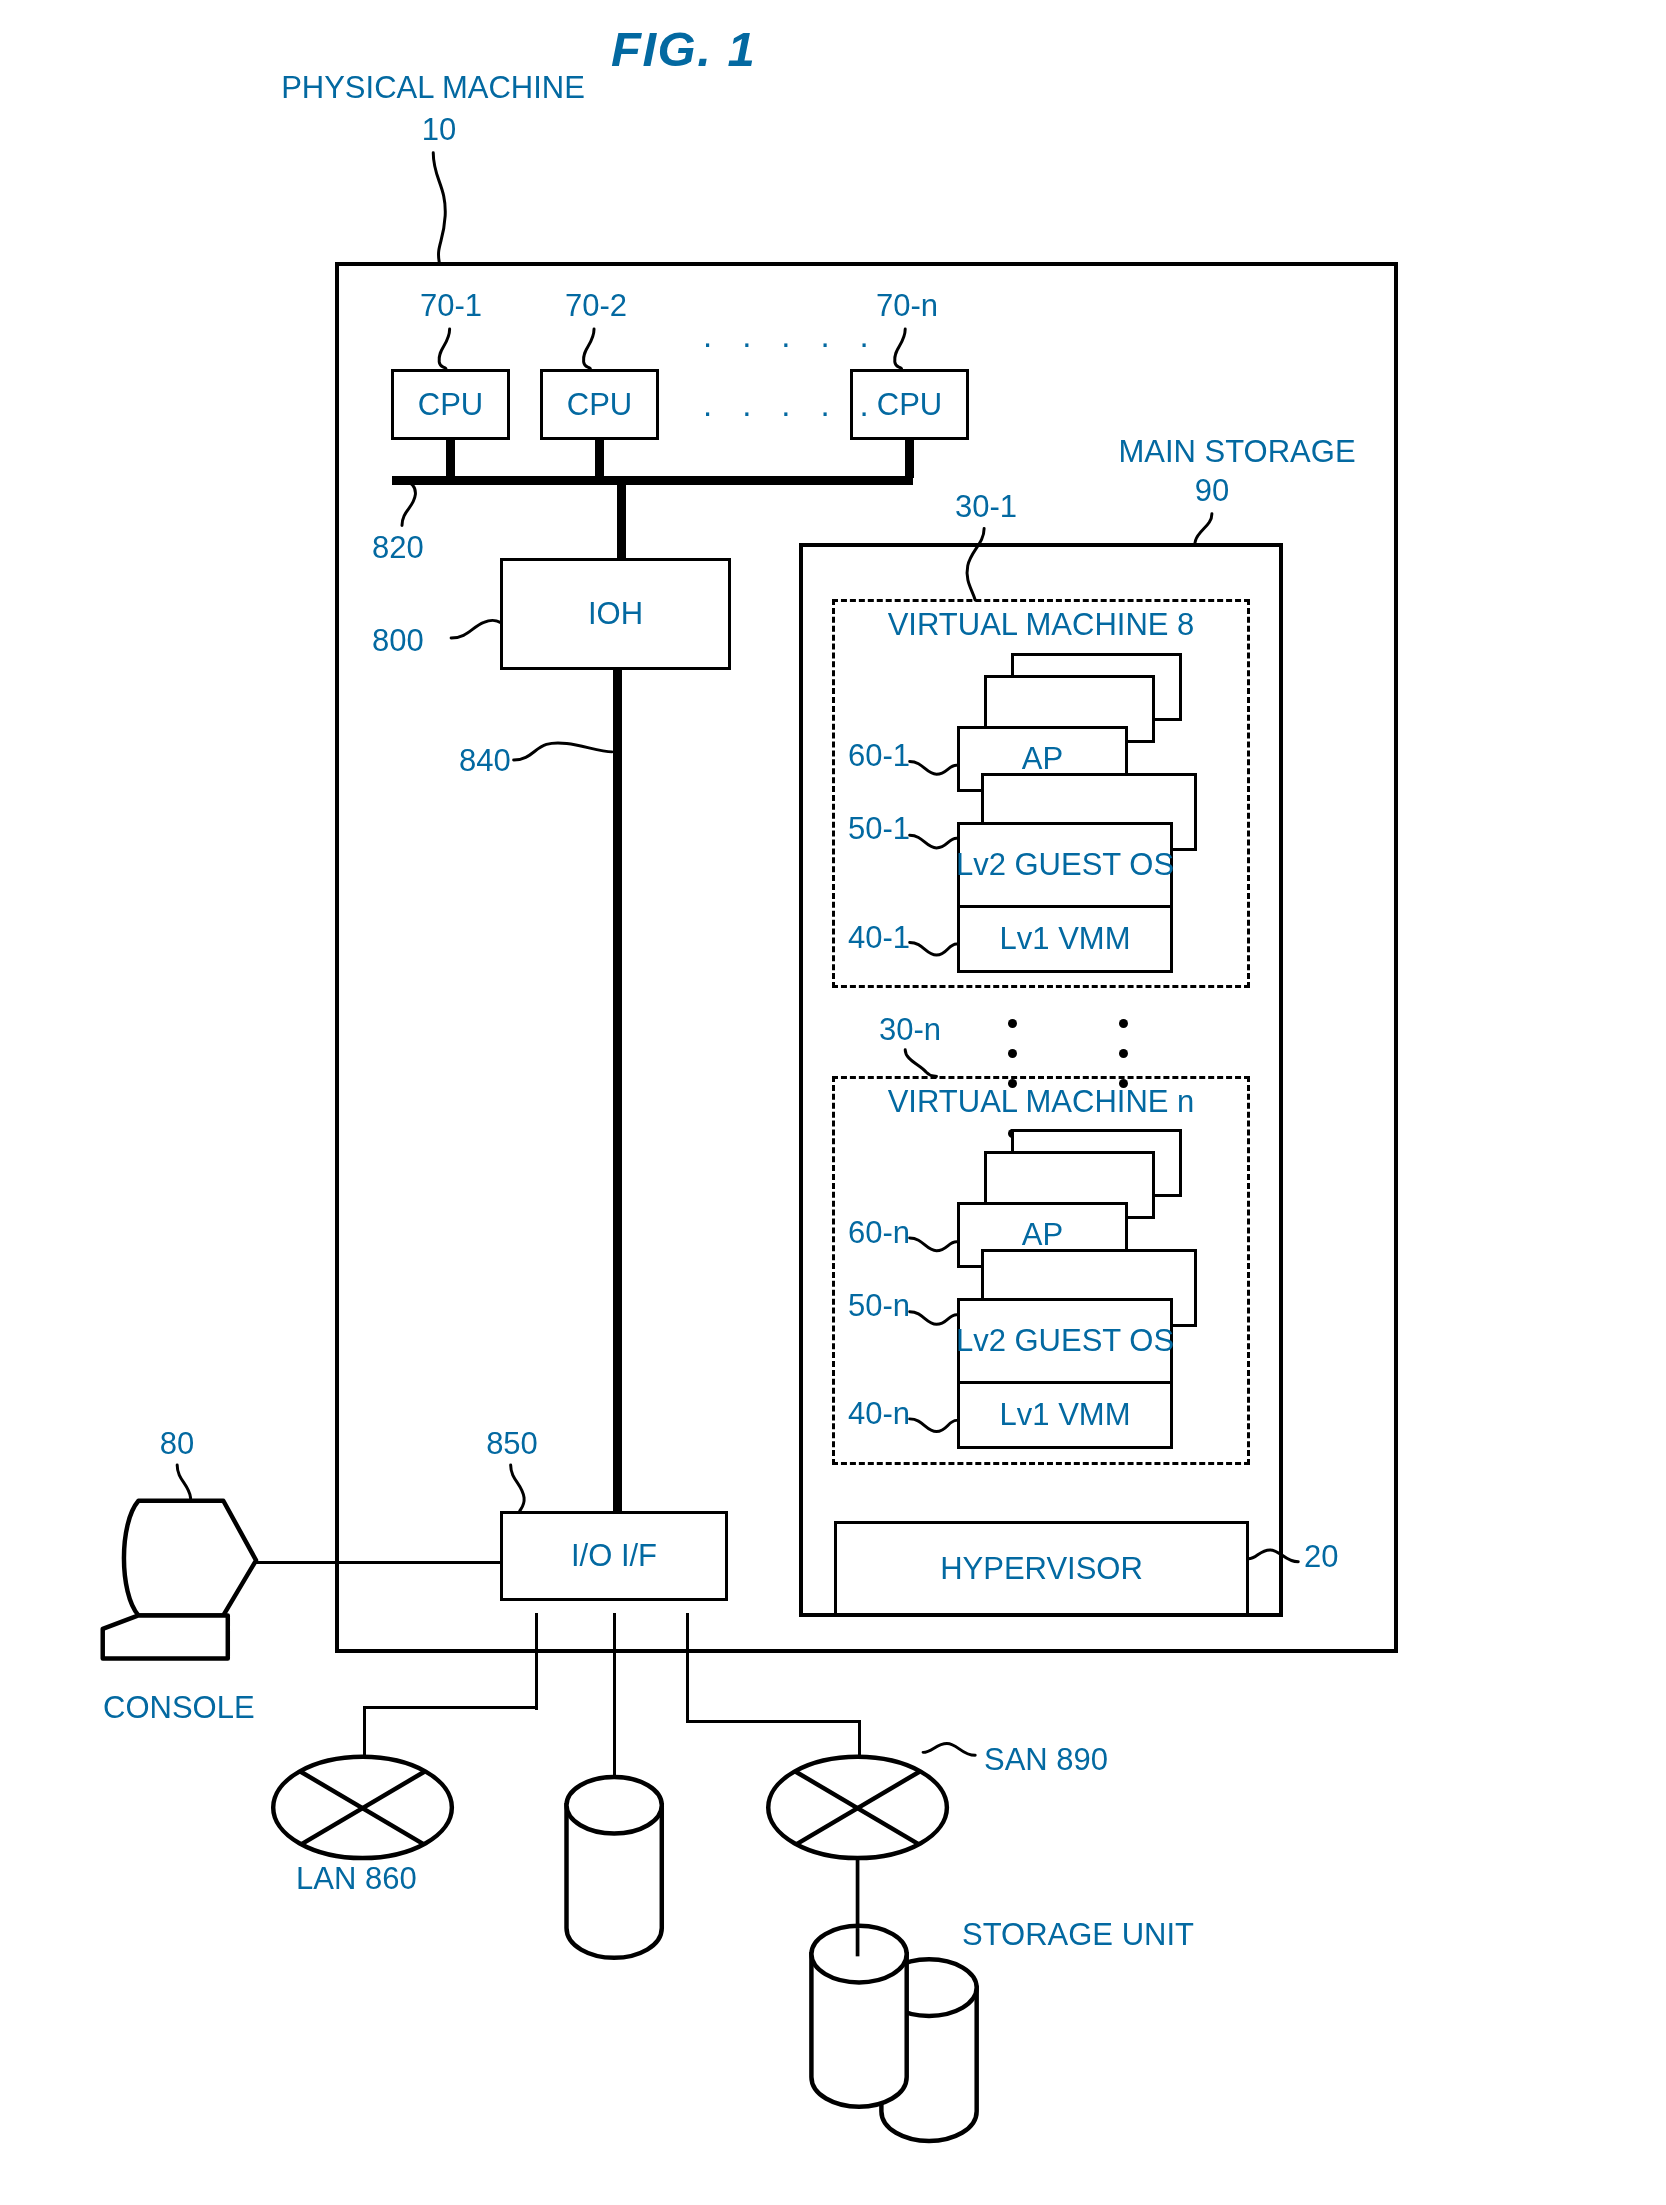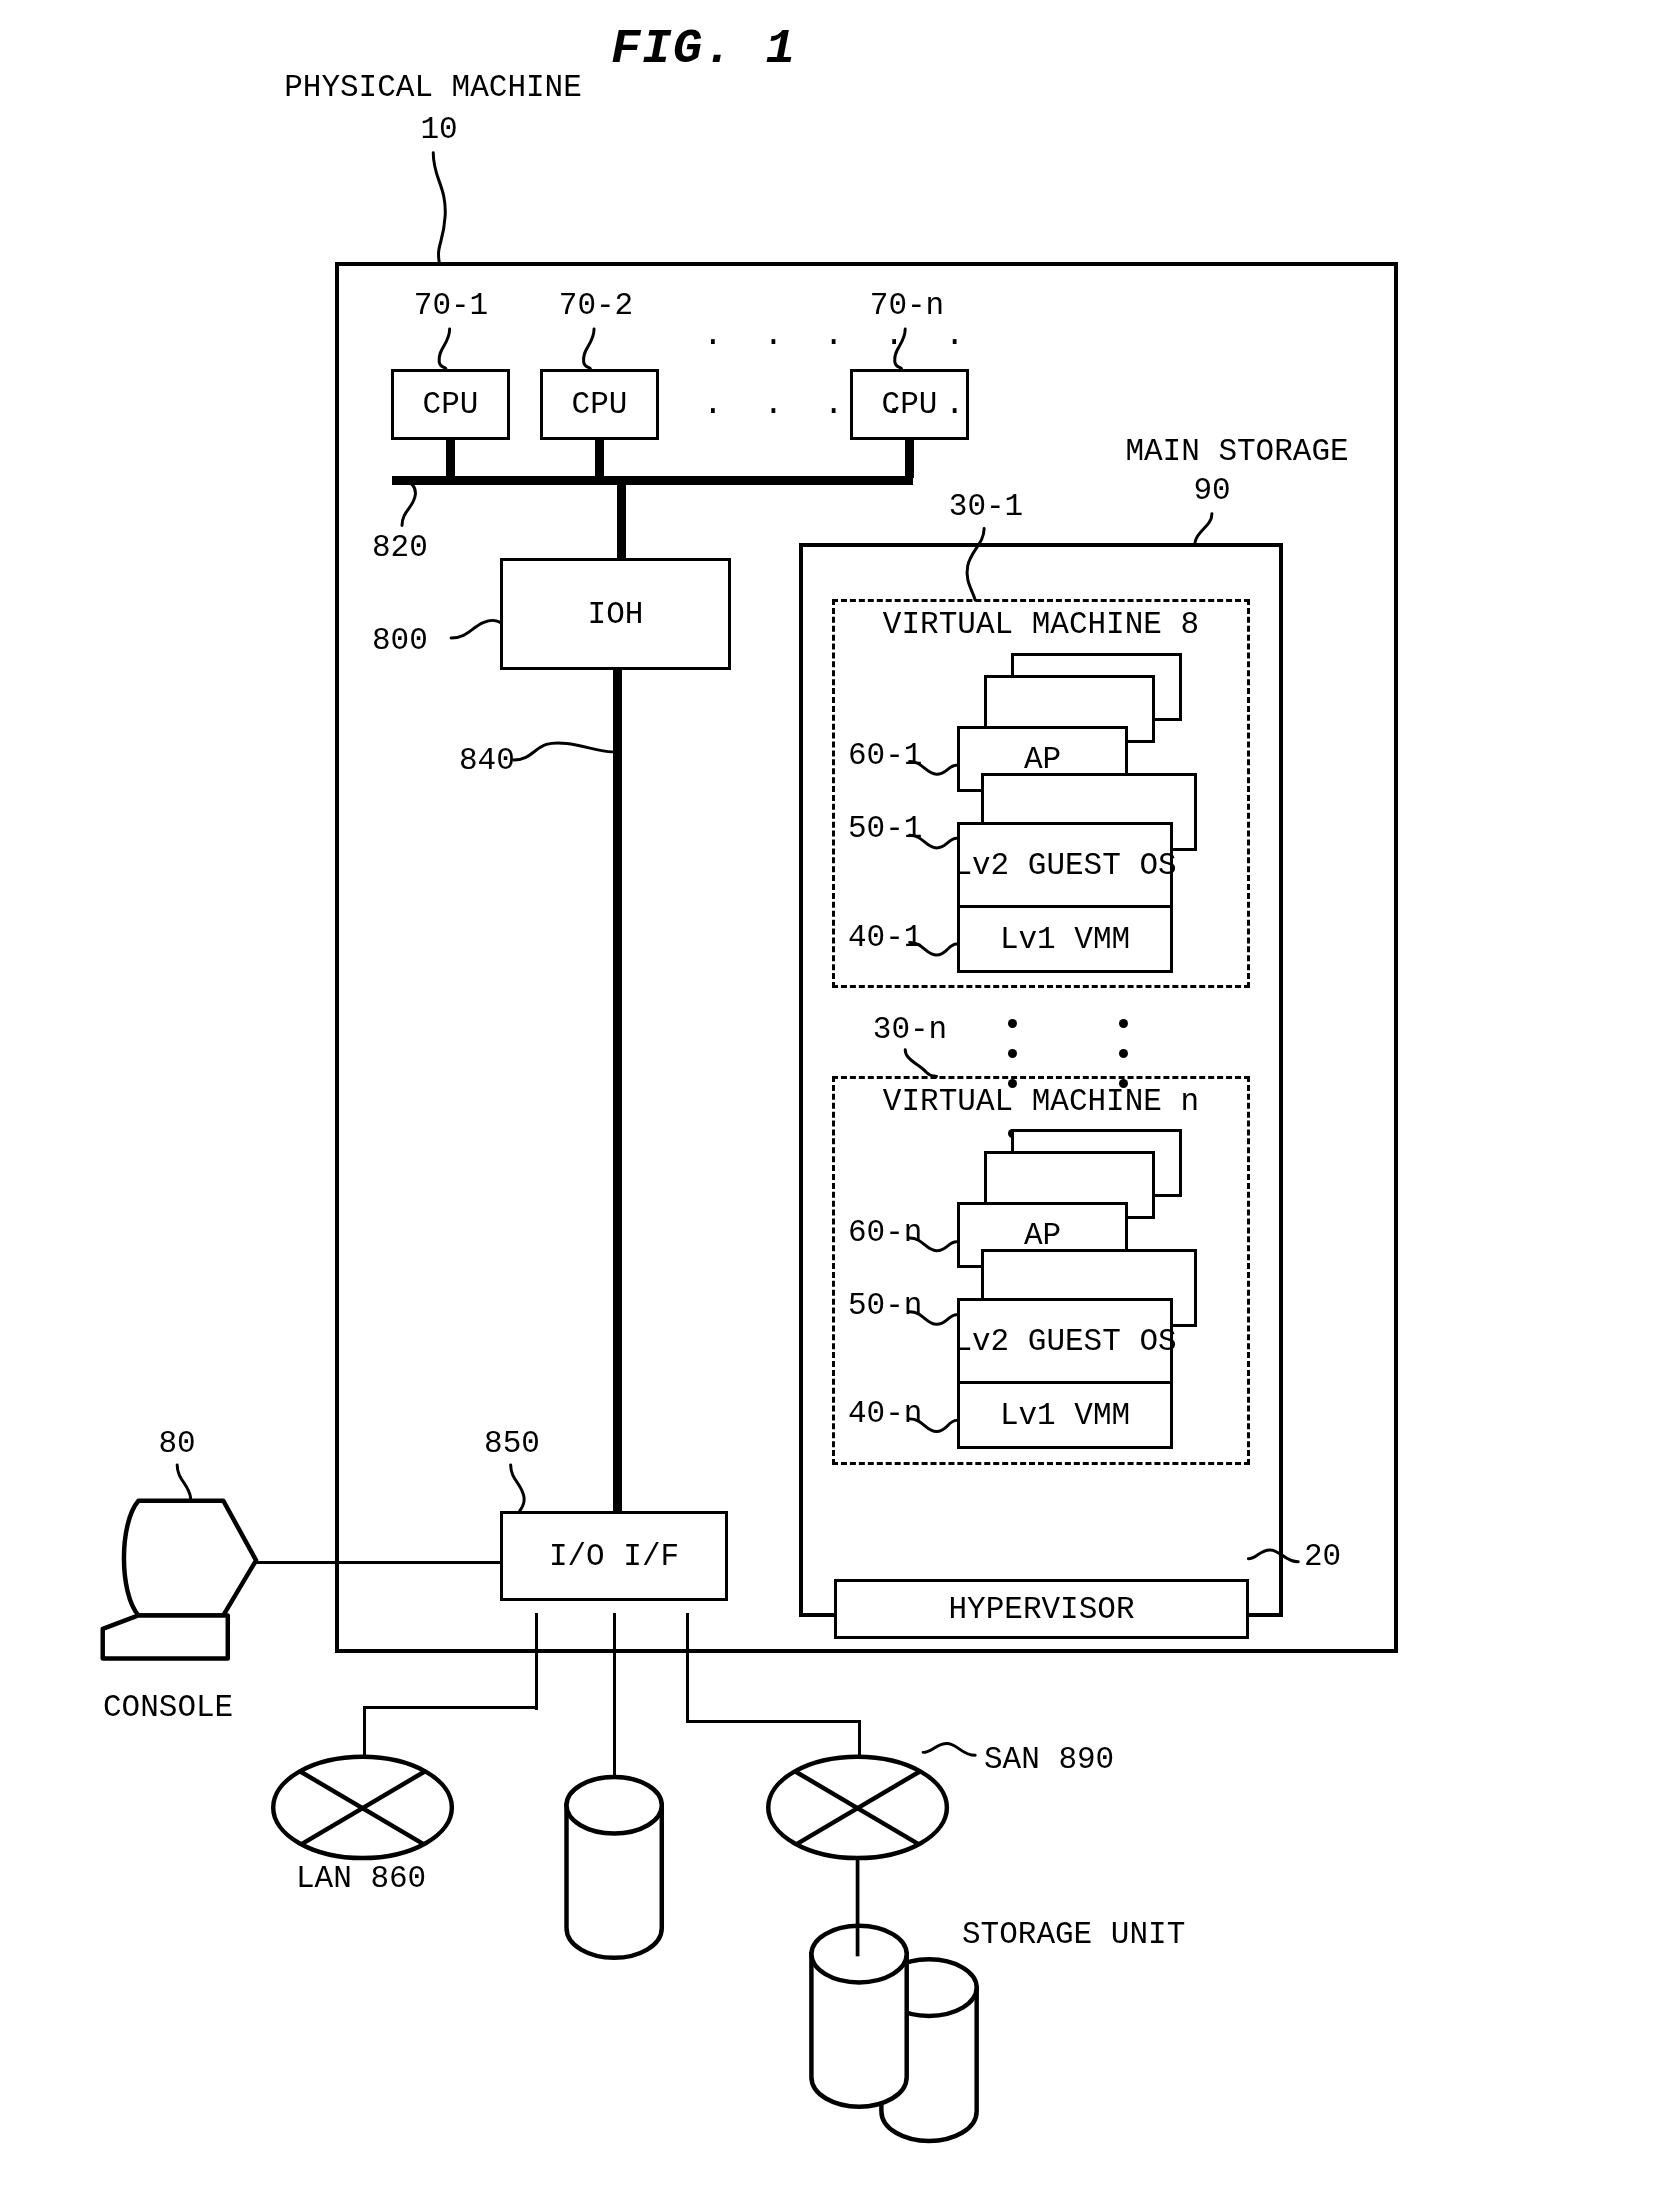--- a/index.html
+++ b/index.html
@@ -5,22 +5,22 @@
   html, body {
     margin: 0;
     padding: 0;
     background: #ffffff;
   }
   #page {
     position: relative;
     width: 1666px;
     height: 2205px;
     background: #ffffff;
-    font-family: Liberation Mono, monospace;
-    color: #000000;
+    font-family: Liberation Sans, sans-serif;
+    color: #0369a1;
     overflow: hidden;
   }
   .fig-title {
     position: absolute;
     left: 611px;
     top: 21px;
     font-size: 49px;
     font-style: italic;
     font-weight: 700;
     letter-spacing: 1.5px;
@@ -244,21 +244,21 @@
         <span>Lv2 GUEST OS</span>
       </div>
   </div>
   <div class="lbl" style="left:848px; top:1290px;">50-n</div>
 
   <div class="box" style="left:957px; top:1381px; width:216px; height:68px;">
       <span>Lv1 VMM</span>
     </div>
   <div class="lbl" style="left:848px; top:1398px;">40-n</div>
 
-  <div class="box" style="left:834px; top:1579px; width:415px; height:60px;">
+  <div class="box" style="left:834px; top:1521px; width:415px; height:95px;">
       <span>HYPERVISOR</span>
     </div>
   <div class="lbl" style="left:1304px; top:1541px;">20</div>
 
   <div class="lbl-c" style="left:177px; top:1428px;">80</div>
   <div class="lbl" style="left:103px; top:1692px;">CONSOLE</div>
 
   <div class="lbl-c" style="left:512px; top:1428px;">850</div>
 
   <div class="box" style="left:500px; top:1511px; width:228px; height:90px;">

